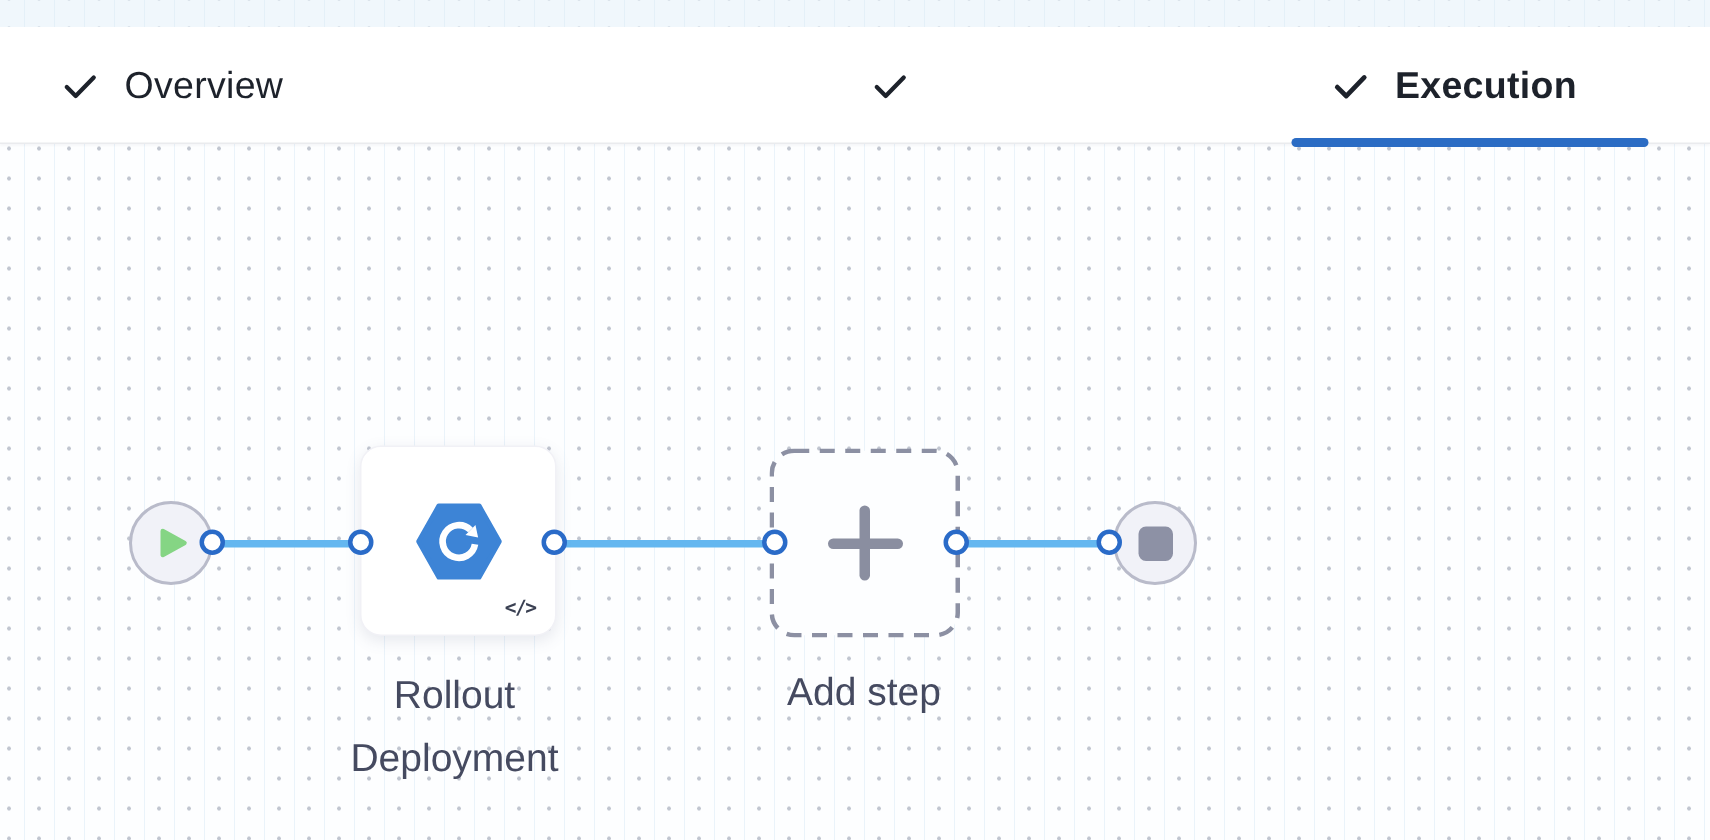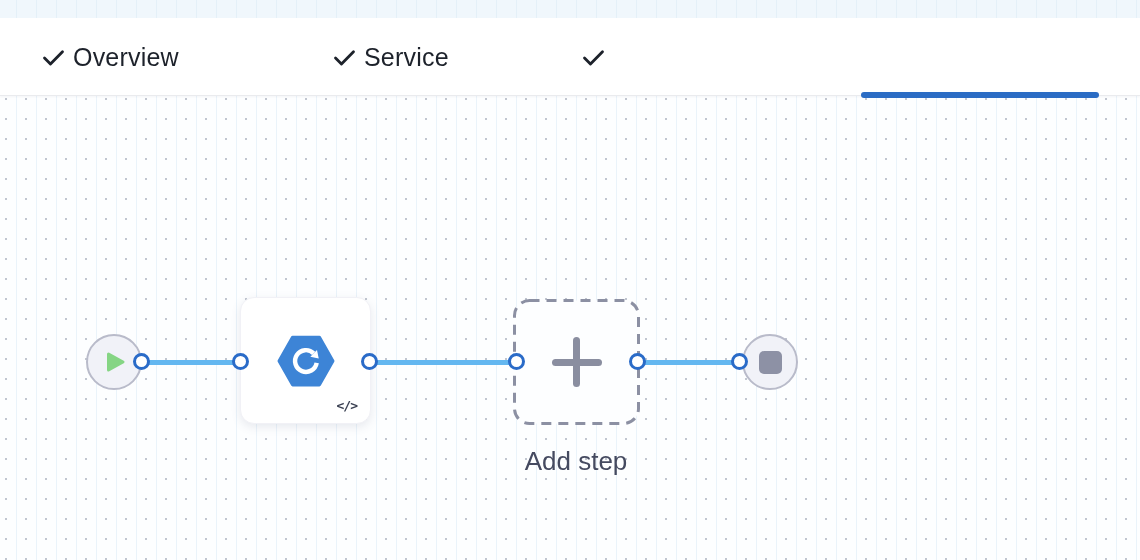--- a/index.html
+++ b/index.html
@@ -17,21 +17,21 @@
     background-position: 16px 9px, 16px 0px;
   }
   .canvas-top-tint { position:absolute; left:0; top:0; right:0; height:18px; background:rgba(216,233,245,0.32); }
 
   
   .toolbar {
     position:absolute; top:18px; left:0; right:0; height:78px;
     background:#ffffff; border-bottom:1px solid #eaebee;
     box-shadow:0 1px 2px rgba(20,30,50,0.04); z-index:10;
   }
-  .tab { position:absolute; top:0; height:78px; display:flex; align-items:center; gap:6px; cursor:pointer; }
+  .tab { position:absolute; top:0; height:78px; display:flex; align-items:center; gap:16px; cursor:pointer; }
   .tab-check { width:27px; height:27px; flex:0 0 auto; }
   .tab-label { font-size:25px; font-weight:500; color:#1d222b; letter-spacing:0.2px; white-space:nowrap; }
   .tab.active .tab-label { font-weight:700; }
   .tab-overview { left:40px; }
   .tab-service { left:331px; }
   .tab-infrastructure { left:580px; }
   .tab-execution { left:887px; }
   .active-underline {
     position:absolute; left:861px; top:74px; width:238px; height:6px;
     border-radius:3px; background:#2b6cc4; z-index:12;
@@ -95,33 +95,33 @@
 
   <div class="toolbar">
 
     <div class="tab tab-overview">
       <svg class="tab-check" viewBox="0 0 24 24" fill="none">
         <path d="M4 12.5 L9.3 17.8 L20 6.8" stroke="#1d222b" stroke-width="2.5" stroke-linecap="round" stroke-linejoin="round"></path>
       </svg>
       <span class="tab-label">Overview</span>
     </div>
 
-    <div class="tab tab-service">
-      <svg class="tab-check" viewBox="0 0 24 24" fill="none">
-        <path d="M4 12.5 L9.3 17.8 L20 6.8" stroke="#1d222b" stroke-width="2.5" stroke-linecap="round" stroke-linejoin="round"></path>
-      </svg>
-      <span class="tab-label">Service</span>
-    </div>
 
     <div class="tab tab-infrastructure">
       <svg class="tab-check" viewBox="0 0 24 24" fill="none">
         <path d="M4 12.5 L9.3 17.8 L20 6.8" stroke="#1d222b" stroke-width="2.5" stroke-linecap="round" stroke-linejoin="round"></path>
       </svg>
     </div>
 
+    <div class="tab tab-execution active">
+      <svg class="tab-check" viewBox="0 0 24 24" fill="none">
+        <path d="M4 12.5 L9.3 17.8 L20 6.8" stroke="#1d222b" stroke-width="2.8" stroke-linecap="round" stroke-linejoin="round"></path>
+      </svg>
+      <span class="tab-label">Execution</span>
+    </div>
 
     <div class="active-underline"></div>
   </div>
 
   <div class="connector conn-1"></div>
   <div class="connector conn-2"></div>
   <div class="connector conn-3"></div>
 
   <div class="terminal-node start-node">
     <svg class="play-svg" viewBox="0 0 22 22">
@@ -152,15 +152,16 @@
     <div class="stop-square"></div>
   </div>
 
   <div class="port port-a"></div>
   <div class="port port-b"></div>
   <div class="port port-c"></div>
   <div class="port port-d"></div>
   <div class="port port-e"></div>
   <div class="port port-f"></div>
 
+  <div class="node-label rollout-label">Rollout Deployment</div>
   <div class="node-label addstep-label">Add step</div>
 
 </div>
 
 </body></html>

